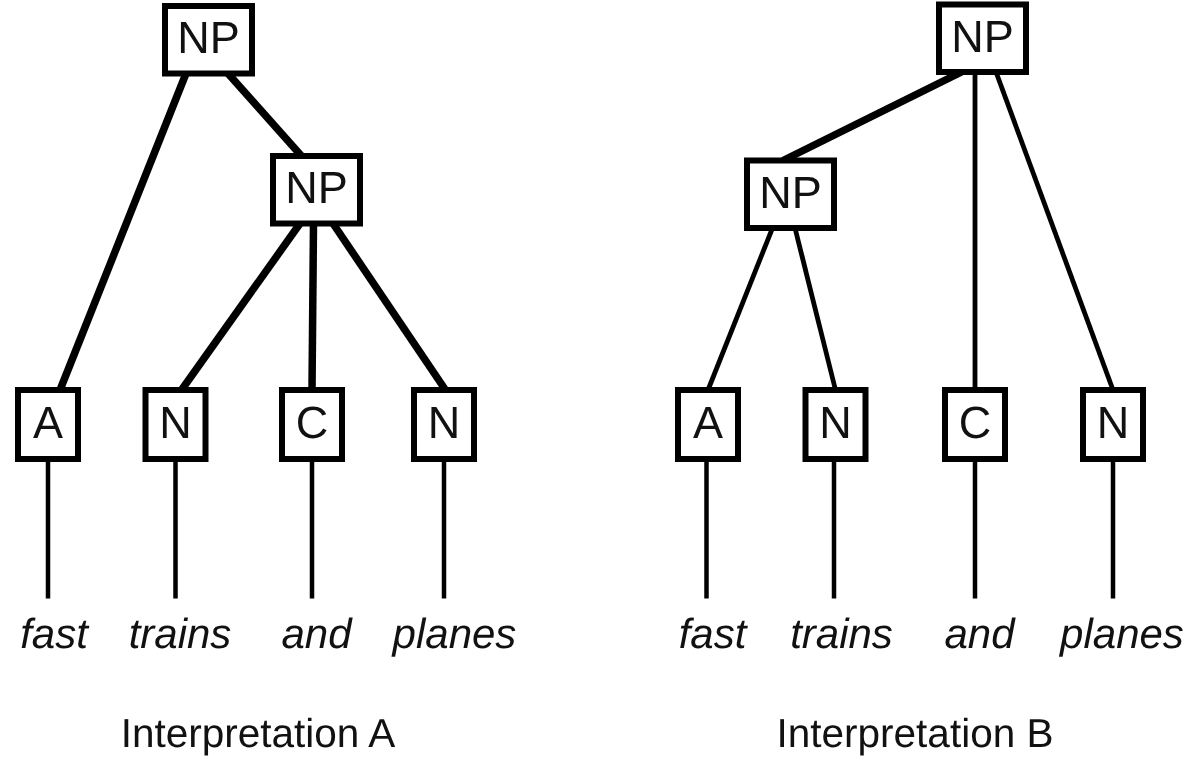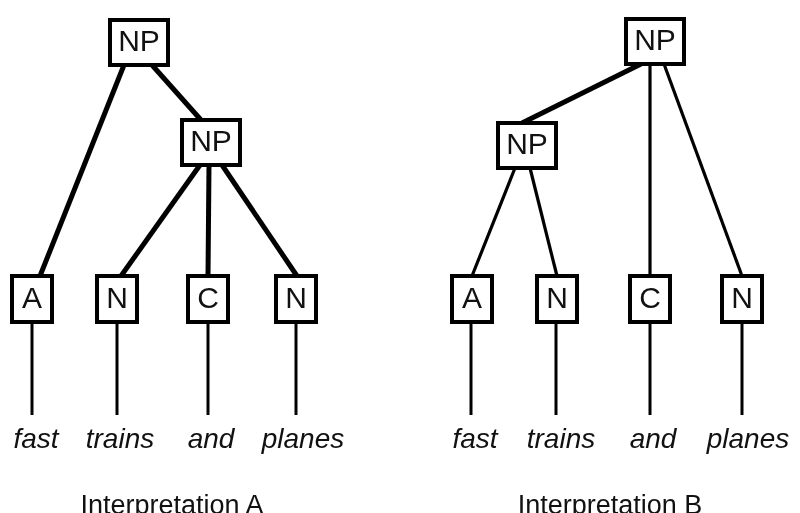--- a/index.html
+++ b/index.html
@@ -9,21 +9,21 @@
   }
   body {
     width: 800px;
     height: 513px;
     font-family: "Liberation Sans", sans-serif;
     overflow: hidden;
     position: relative;
   }
   #diagram-root {
     position: absolute;
-    top: 16px;
+    top: 0;
     left: 0;
     width: 800px;
     height: 364px;
   }
   svg.tree-canvas {
     position: absolute;
     top: 0;
     left: 0;
     width: 800px;
     height: 513px;

